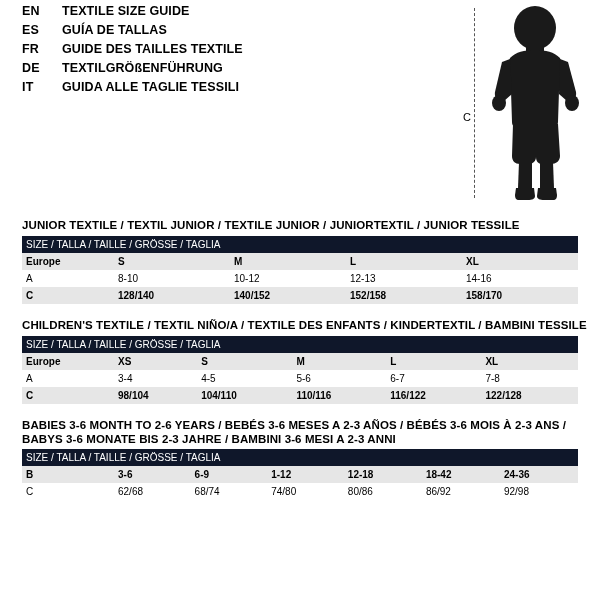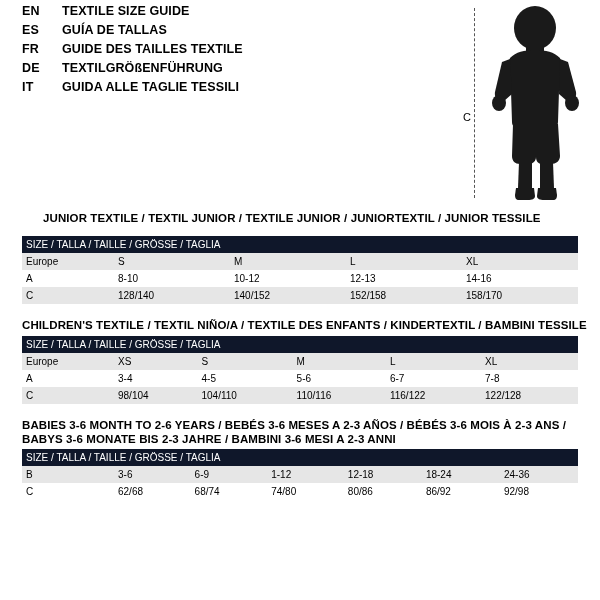--- a/index.html
+++ b/index.html
@@ -109,20 +109,21 @@
   tr.head-row td {
     background: #0f172a;
     color: #ffffff;
     font-weight: normal;
     padding-left: 4px;
     font-size: 10px;
   }
   tr.sub-row td {
     background: #e6e6e6;
     padding-left: 4px;
+    font-weight: bold;
   }
   tr.data-row td {
     background: #ffffff;
     padding-left: 4px;
   }
   td.label-col {
     width: 88px;
   }
 
   
@@ -190,21 +191,21 @@
         <path d="M31,156 L44,156 L44,182 C44,186 41,188 37,188 C33,188 30,186 30,182 Z"></path>
 
         <path d="M52,156 L65,156 L66,182 C66,186 63,188 59,188 C55,188 52,186 52,182 Z"></path>
 
         <path d="M28,182 L46,182 L47,190 C47,193 44,194 40,194 L31,194 C28,194 27,192 27,189 Z"></path>
         <path d="M50,182 L68,182 L69,189 C69,192 68,194 65,194 L56,194 C52,194 49,193 49,190 Z"></path>
       </g>
     </svg>
   </div>
 
-  <div class="section-title" style="top:212px;margin-left:21px;">JUNIOR TEXTILE / TEXTIL JUNIOR / TEXTILE JUNIOR / JUNIORTEXTIL / JUNIOR TESSILE</div>
+  <div class="section-title" style="top:219px;">JUNIOR TEXTILE / TEXTIL JUNIOR / TEXTILE JUNIOR / JUNIORTEXTIL / JUNIOR TESSILE</div>
   <table class="size-table" style="top:236px;">
     <tbody>
       <tr class="head-row">
         <td colspan="5">SIZE / TALLA / TAILLE / GRÖSSE / TAGLIA</td>
       </tr>
       <tr class="sub-row">
         <td class="label-col">Europe</td>
         <td>S</td>
         <td>M</td>
         <td>L</td>
@@ -268,21 +269,21 @@
     <tbody>
       <tr class="head-row">
         <td colspan="7">SIZE / TALLA / TAILLE / GRÖSSE / TAGLIA</td>
       </tr>
       <tr class="sub-row">
         <td class="label-col">B</td>
         <td>3-6</td>
         <td>6-9</td>
         <td>1-12</td>
         <td>12-18</td>
-        <td>18-24</td>
+        <td>18-42</td>
         <td>24-36</td>
       </tr>
       <tr class="data-row">
         <td class="label-col">C</td>
         <td>62/68</td>
         <td>68/74</td>
         <td>74/80</td>
         <td>80/86</td>
         <td>86/92</td>
         <td>92/98</td>

